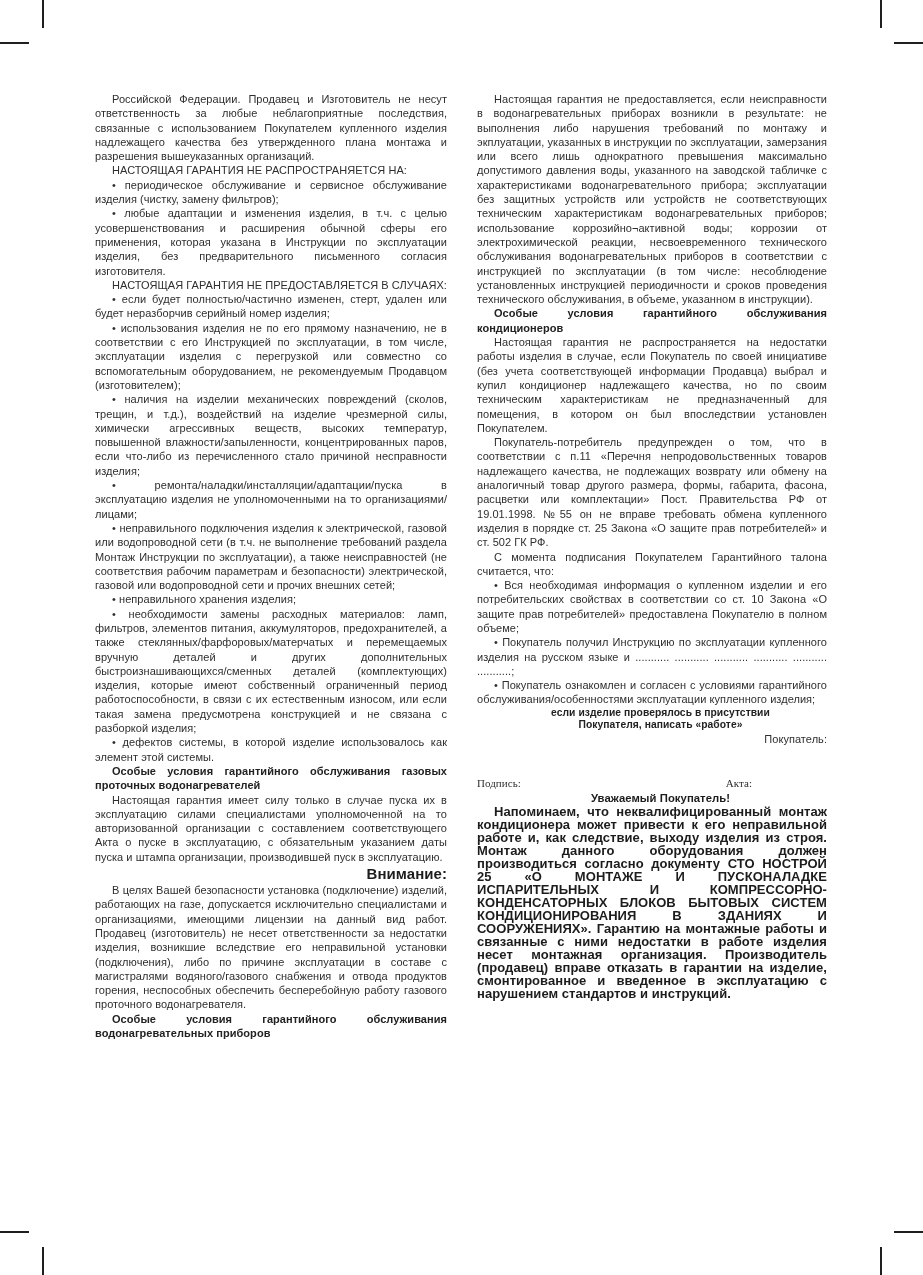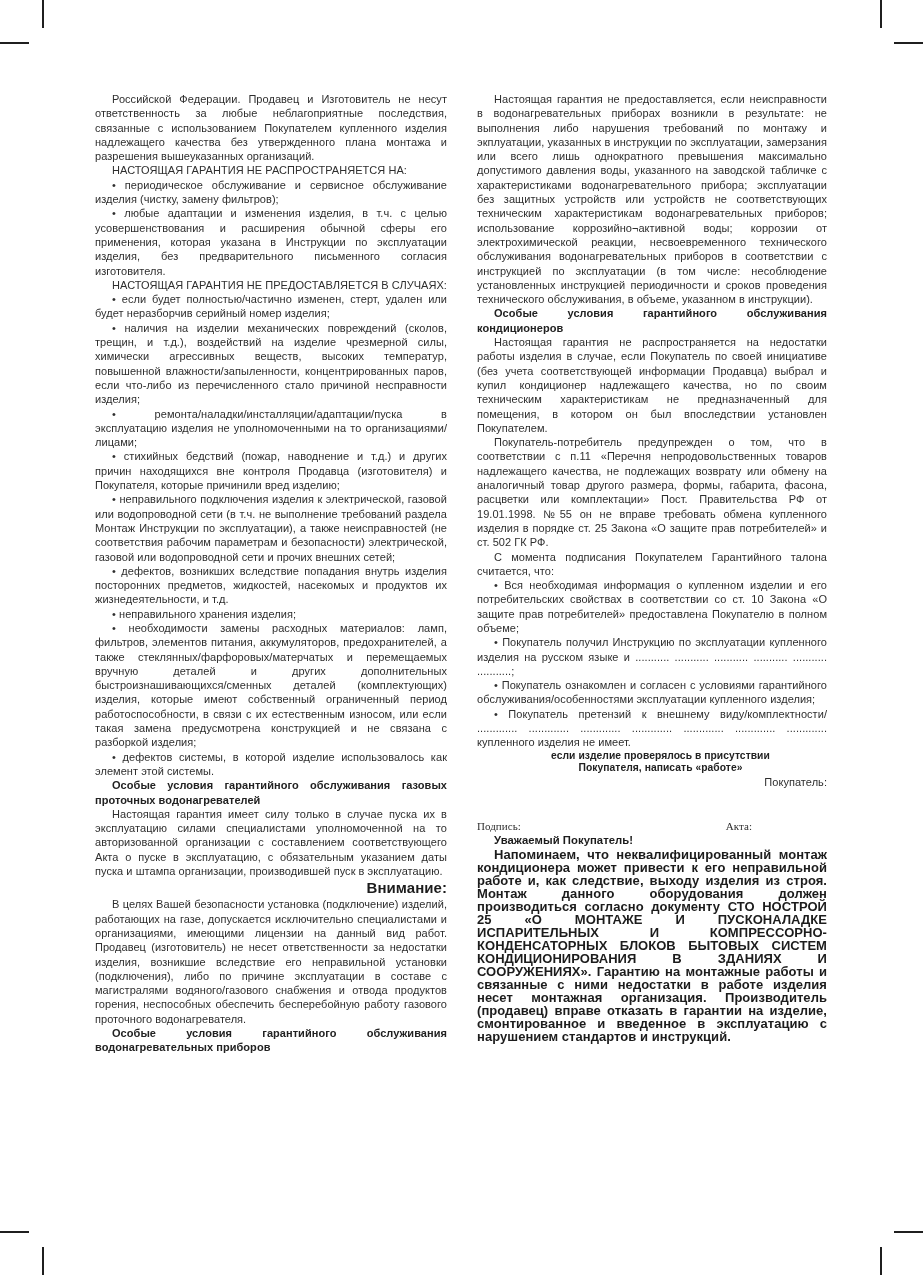--- a/index.html
+++ b/index.html
@@ -54,20 +54,21 @@
     font-size: 10.3px;
     line-height: 12.6px;
     margin-top: 26px;
     color: #222;
   }
   .buyer-line { text-indent: 0; text-align: right; margin-top: 16px; }
   .sig-row { display: flex; margin-top: 30px; text-align: left; font-family: Liberation Serif, serif; }
   .sig-row .date-label { margin-left: auto; margin-right: 75px; }
   .dear-head {
     text-indent: 0;
+    text-align: center;
     font-weight: bold;
     font-size: 11.3px;
     margin-top: 110px;
     color: #1c1c1c;
   }
   .dear-text {
     font-weight: bold;
     font-size: 13px;
     line-height: 13px;
     margin-top: 2px;
@@ -88,45 +89,43 @@
   <div class="mark v m-br-v"></div>
   <div class="mark h m-br-h"></div>
 
   <div class="col col-left">
     <p>Российской Федерации. Продавец и Изготовитель не несут ответственность за любые неблагоприятные последствия, связанные с использованием Покупателем купленного изделия надлежащего качества без утвержденного плана монтажа и разрешения вышеуказанных организаций.</p>
     <p>НАСТОЯЩАЯ ГАРАНТИЯ НЕ РАСПРОСТРАНЯЕТСЯ НА:</p>
     <p>• периодическое обслуживание и сервисное обслуживание изделия (чистку, замену фильтров);</p>
     <p>• любые адаптации и изменения изделия, в т.ч. с целью усовершенствования и расширения обычной сферы его применения, которая  указана в Инструкции по эксплуатации изделия, без предварительного письменного согласия изготовителя.</p>
     <p>НАСТОЯЩАЯ ГАРАНТИЯ НЕ ПРЕДОСТАВЛЯЕТСЯ В СЛУЧАЯХ:</p>
     <p>• если будет полностью/частично изменен, стерт, удален или будет неразборчив серийный номер изделия;</p>
+    <p>• использования изделия не по его прямому назначению, не в соответствии с его Инструкцией по эксплуатации, в том числе, эксплуатации изделия с перегрузкой или совместно со вспомогательным оборудованием, не рекомендуемым Продавцом (изготовителем);</p>
     <p>• наличия на изделии механических повреждений (сколов, трещин, и т.д.), воздействий на изделие чрезмерной силы, химически агрессивных веществ, высоких температур, повышенной влажности/запыленности, концентрированных паров, если что-либо из перечисленного стало причиной несправности изделия;</p>
     <p>• ремонта/наладки/инсталляции/адаптации/пуска в эксплуатацию изделия не уполномоченными на то организациями/лицами;</p>
-    <p>• стихийных бедствий (пожар, наводнение и т.д.) и других причин находящихся вне контроля Продавца (изготовителя) и Покупателя, которые причинили вред изделию;</p>
     <p>• неправильного подключения изделия к электрической, газовой или водопроводной сети (в т.ч. не выполнение требований раздела Монтаж Инструкции по эксплуатации), а также неисправностей (не соответствия рабочим параметрам и безопасности) электрической, газовой или водопроводной сети и прочих внешних сетей;</p>
-    <p>• дефектов, возникших вследствие попадания внутрь изделия посторонних предметов, жидкостей, насекомых и продуктов их жизнедеятельности, и т.д.</p>
     <p>• неправильного хранения изделия;</p>
     <p>• необходимости замены расходных материалов: ламп, фильтров, элементов питания, аккумуляторов, предохранителей, а также стеклянных/фарфоровых/матерчатых и перемещаемых вручную деталей и других дополнительных быстроизнашивающихся/сменных деталей (комплектующих) изделия, которые имеют собственный ограниченный период работоспособности, в связи с их естественным износом, или если такая замена предусмотрена конструкцией  и не связана с разборкой изделия;</p>
     <p>• дефектов системы, в которой изделие использовалось как элемент этой системы.</p>
     <p class="subhead">Особые условия гарантийного обслуживания газовых проточных водонагревателей</p>
     <p>Настоящая гарантия имеет силу только в случае пуска их в эксплуатацию силами специалистами уполномоченной на то авторизованной организации с составлением соответствующего Акта о пуске в эксплуатацию, с обязательным указанием даты пуска и штампа организации, производившей пуск в эксплуатацию.</p>
     <p class="attention-head">Внимание:</p>
     <p>В целях Вашей безопасности установка (подключение) изделий, работающих на газе, допускается исключительно специалистами и организациями, имеющими лицензии на данный вид работ. Продавец (изготовитель) не несет ответственности за недостатки изделия, возникшие вследствие его неправильной установки (подключения), либо по причине эксплуатации в составе с магистралями водяного/газового снабжения и отвода продуктов горения, неспособных обеспечить бесперебойную работу газового проточного водонагревателя.</p>
     <p class="subhead">Особые условия гарантийного обслуживания водонагревательных приборов</p>
   </div>
 
   <div class="col col-right">
     <p>Настоящая гарантия не предоставляется, если неисправности в водонагревательных приборах возникли в результате: не выполнения либо нарушения требований по монтажу и экплуатации, указанных в инструкции по эксплуатации, замерзания или всего лишь однократного превышения максимально допустимого давления воды, указанного на заводской табличке с характеристиками водонагревательного прибора; эксплуатации без защитных устройств или устройств не соответствующих техническим характеристикам водонагревательных приборов; использование коррозийно¬активной воды; коррозии от электрохимической реакции, несвоевременного технического обслуживания водонагревательных приборов в соответствии с инструкцией по эксплуатации (в том числе: несоблюдение установленных инструкцией периодичности и сроков проведения технического обслуживания, в объеме, указанном в инструкции).</p>
     <p class="subhead">Особые условия гарантийного обслуживания кондиционеров</p>
     <p>Настоящая гарантия не распространяется на недостатки работы изделия в случае, если Покупатель по своей инициативе (без учета соответствующей информации Продавца) выбрал и купил кондиционер надлежащего качества, но по своим техническим характеристикам не предназначенный для помещения, в котором он был впоследствии установлен Покупателем.</p>
     <p>Покупатель-потребитель предупрежден о том, что в соответствии с п.11 «Перечня непродовольственных товаров надлежащего качества, не подлежащих возврату  или обмену на аналогичный товар другого размера, формы, габарита, фасона, расцветки или комплектации» Пост. Правительства РФ от 19.01.1998. №55 он не вправе требовать обмена купленного изделия в порядке ст. 25 Закона «О защите прав потребителей» и ст. 502 ГК РФ.</p>
     <p>С момента подписания Покупателем Гарантийного талона считается, что:</p>
     <p>• Вся необходимая информация о купленном изделии и его потребительских свойствах в соответствии со ст. 10 Закона «О защите прав потребителей» предоставлена Покупателю в полном объеме;</p>
     <p>• Покупатель получил Инструкцию по эксплуатации купленного изделия на русском языке и ........... ........... ........... ........... ........... ...........;</p>
     <p>• Покупатель ознакомлен и согласен  с условиями гарантийного обслуживания/особенностями эксплуатации купленного изделия;</p>
-    <p>• Покупатель претензий к внешнему виду/комплектности/ ............. ............. ............. ............. ............. ............. ............. купленного изделия не имеет.</p>
     <p class="note-head">если изделие проверялось в присутствии</p>
     <p class="note-head" style="margin-top:0">Покупателя, написать «работе»</p>
     <p class="buyer-line">Покупатель:</p>
     <div class="sig-row">
       <span>Подпись:</span>
       <span class="date-label">Акта:</span>
     </div>
     <p class="dear-head">Уважаемый Покупатель!</p>
     <p class="dear-text">Напоминаем, что неквалифицированный монтаж кондиционера может привести к его неправильной работе и, как следствие, выходу изделия из строя. Монтаж данного оборудования должен производиться согласно документу СТО НОСТРОЙ 25 «О МОНТАЖЕ И ПУСКОНАЛАДКЕ ИСПАРИТЕЛЬНЫХ И КОМПРЕССОРНО-КОНДЕНСАТОРНЫХ БЛОКОВ БЫТОВЫХ СИСТЕМ КОНДИЦИОНИРОВАНИЯ В ЗДАНИЯХ И СООРУЖЕНИЯХ». Гарантию на монтажные работы и связанные с ними недостатки в работе изделия несет монтажная организация. Производитель (продавец) вправе отказать в гарантии на изделие, смонтированное и введенное в эксплуатацию с нарушением стандартов и инструкций.</p>
   </div>

